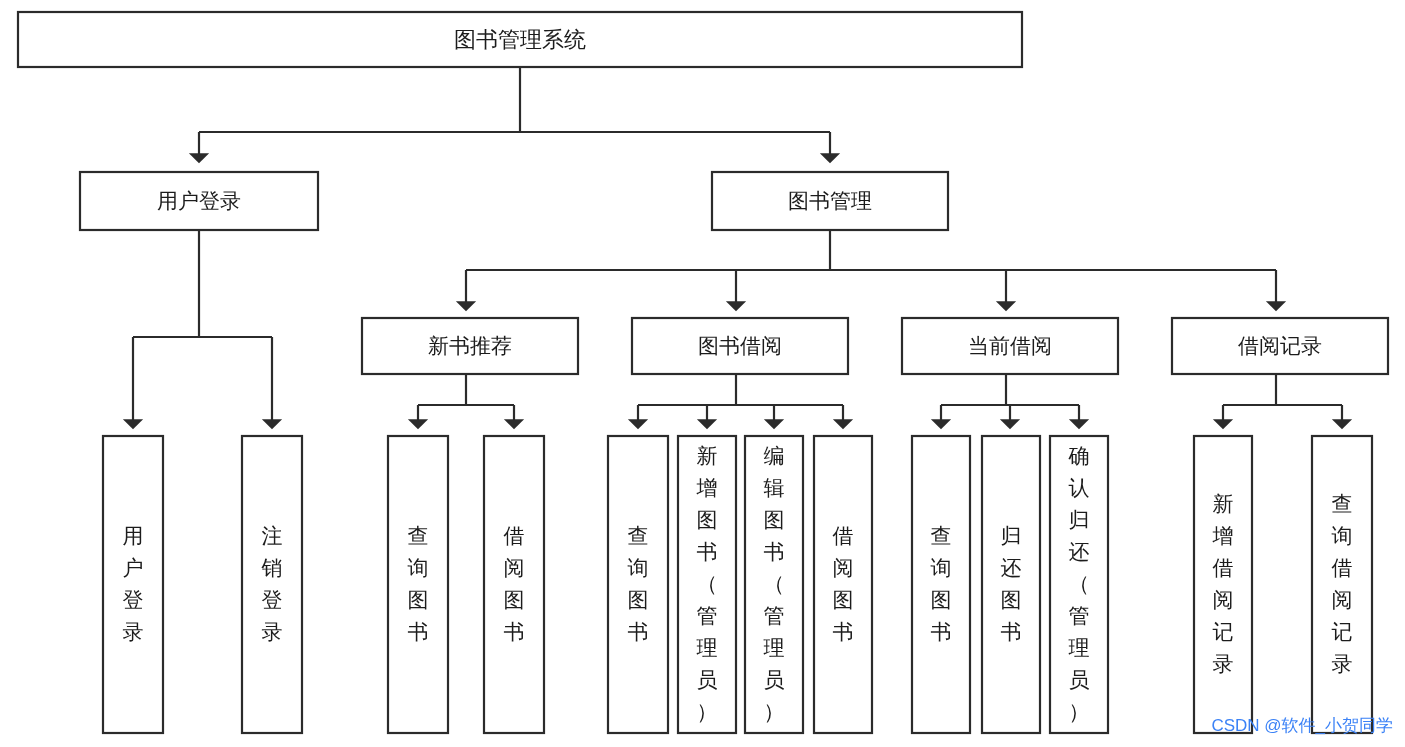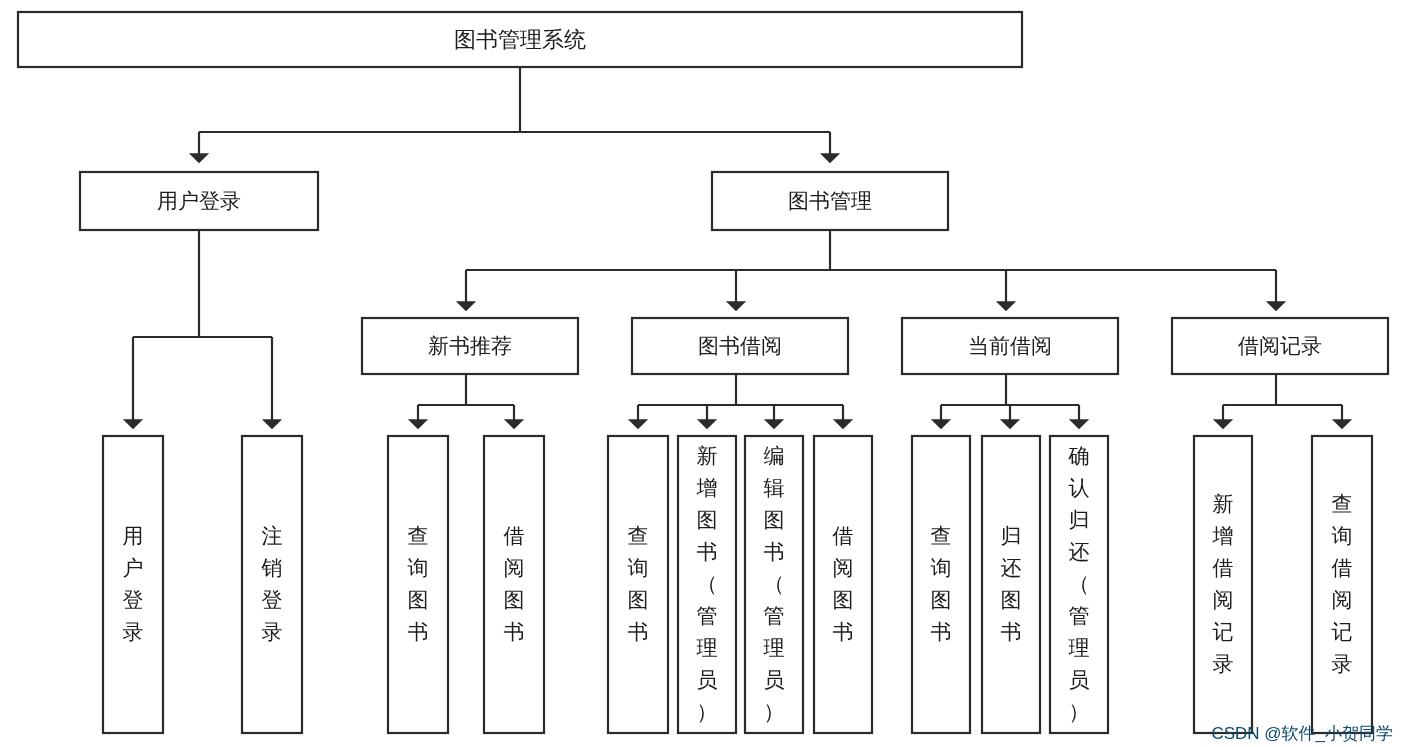--- a/index.html
+++ b/index.html
@@ -48,24 +48,24 @@
     dominant-baseline: middle;
   }
   .connector {
     stroke: #2b2b2b;
     stroke-width: 2.2;
     fill: none;
   }
   .watermark {
     position: absolute;
     right: 12px;
-    bottom: 2px;
+    bottom: 10px;
     font-family: "Liberation Sans", "DejaVu Sans", sans-serif;
     font-size: 17px;
-    color: #0c4a6e;
+    color: #3b82f6;
     white-space: nowrap;
     user-select: none;
   }
 </style>
 </head>
 <body>
 
 <div id="diagram-root">
 
   <svg class="diagram-svg" viewBox="0 0 1405 747">

